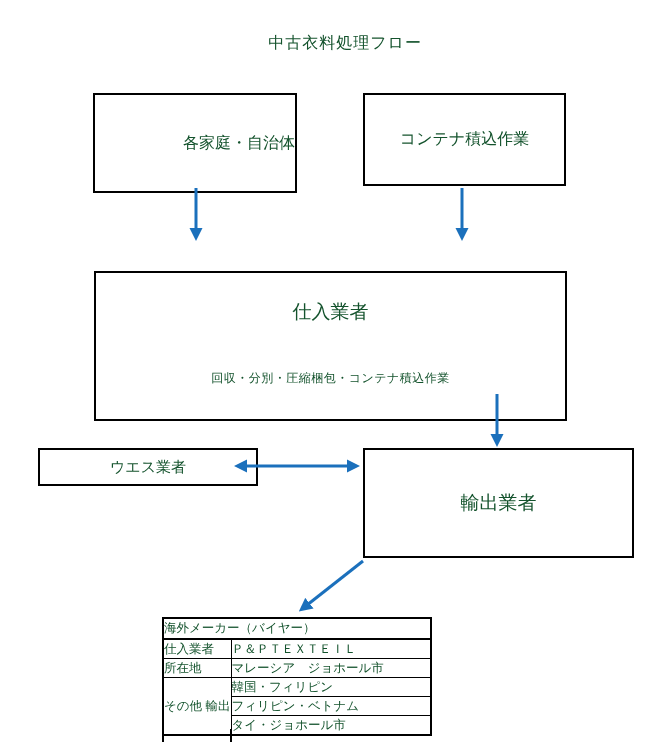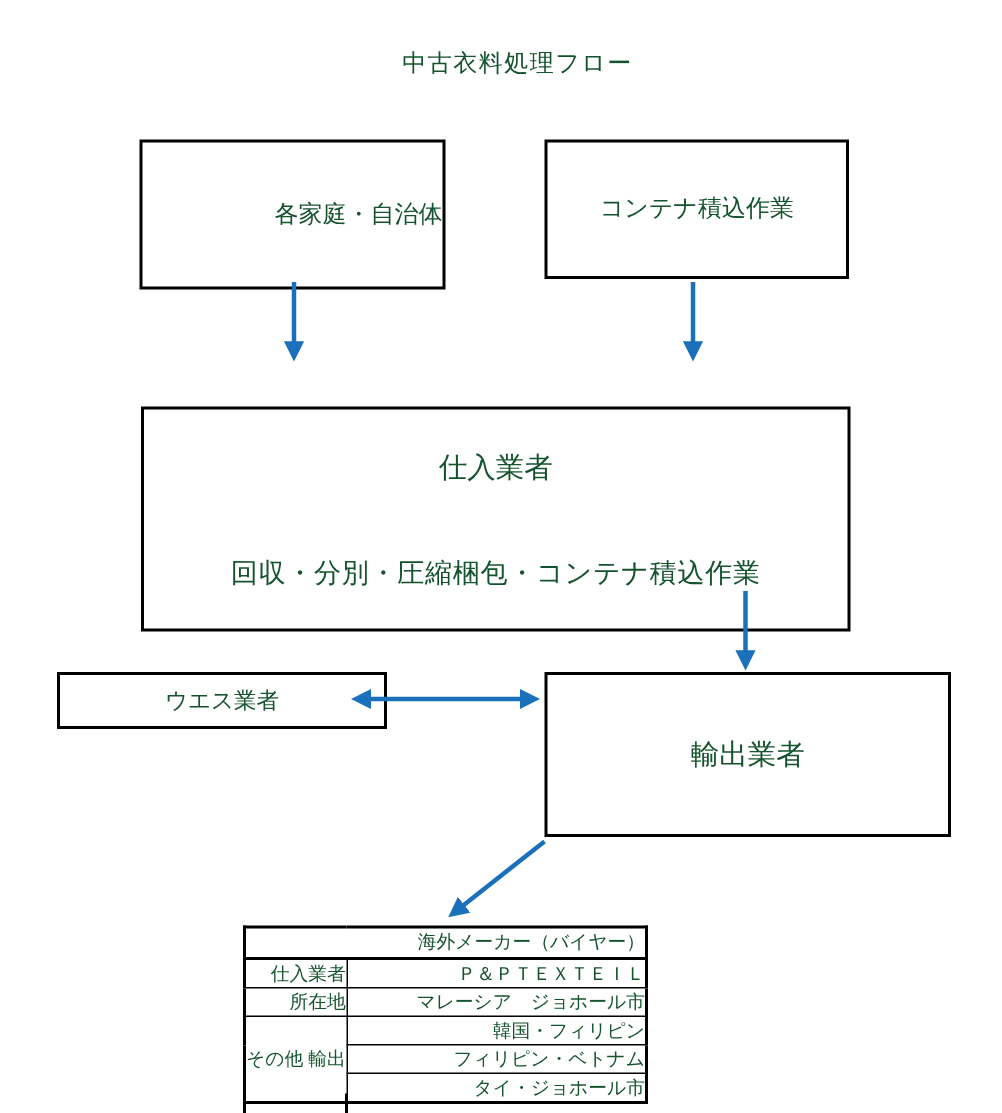--- a/index.html
+++ b/index.html
@@ -46,42 +46,42 @@
     left: 0; top: 26px;
     width: 100%;
     text-align: center;
     font-size: 19px;
   }
   .intake-line2 {
     position: absolute;
     left: 0; top: 97px;
     width: 100%;
     text-align: center;
-    font-size: 18px;
+    font-size: 12px;
     letter-spacing: 0.5px;
   }
   svg.arrows {
     position: absolute;
     left: 0; top: 0;
     width: 668px;
     height: 742px;
     pointer-events: none;
   }
   table.buyer-table {
     position: absolute;
     left: 162px;
     top: 617px;
     width: 268px;
     border-collapse: collapse;
     table-layout: fixed;
     font-size: 12.5px;
   }
   table.buyer-table td {
     border: 1px solid #000000;
-    text-align: right;
+    text-align: left;
     vertical-align: middle;
     padding: 0;
     height: 18px;
     overflow: hidden;
     white-space: nowrap;
   }
   table.buyer-table { border: 2px solid #000000; }
   table.buyer-table td.th { height: 19px; }
   table.buyer-table td.outer-l { border-left-width: 2px; }
   table.buyer-table td.outer-r { border-right-width: 2px; }

